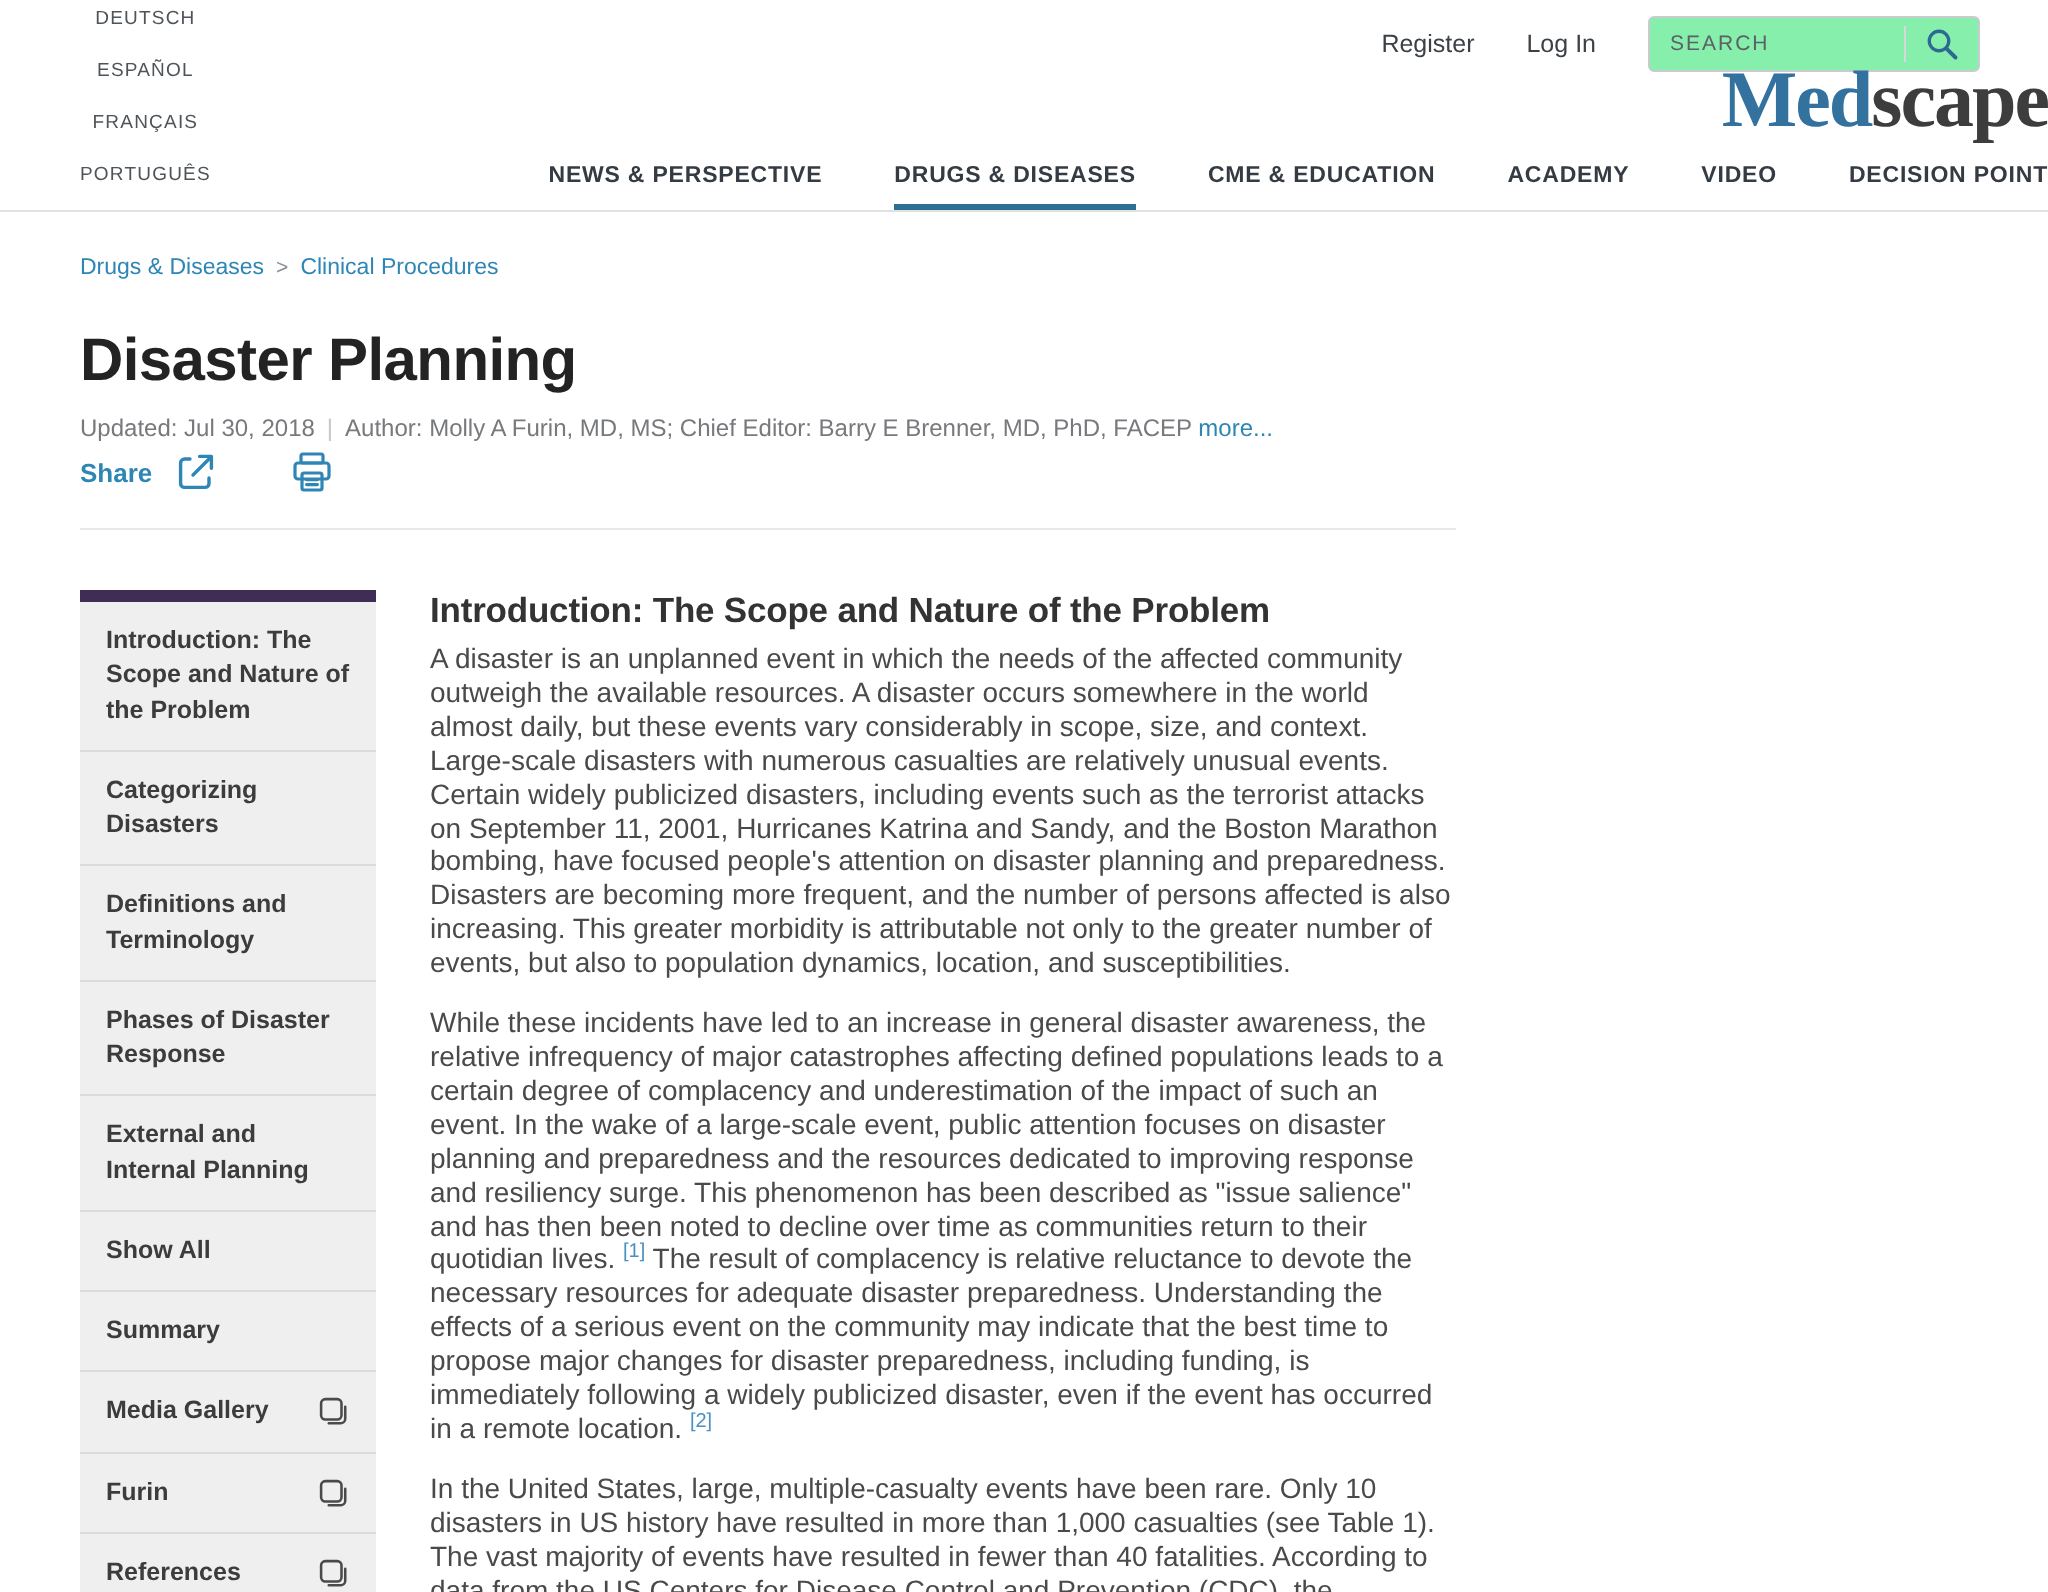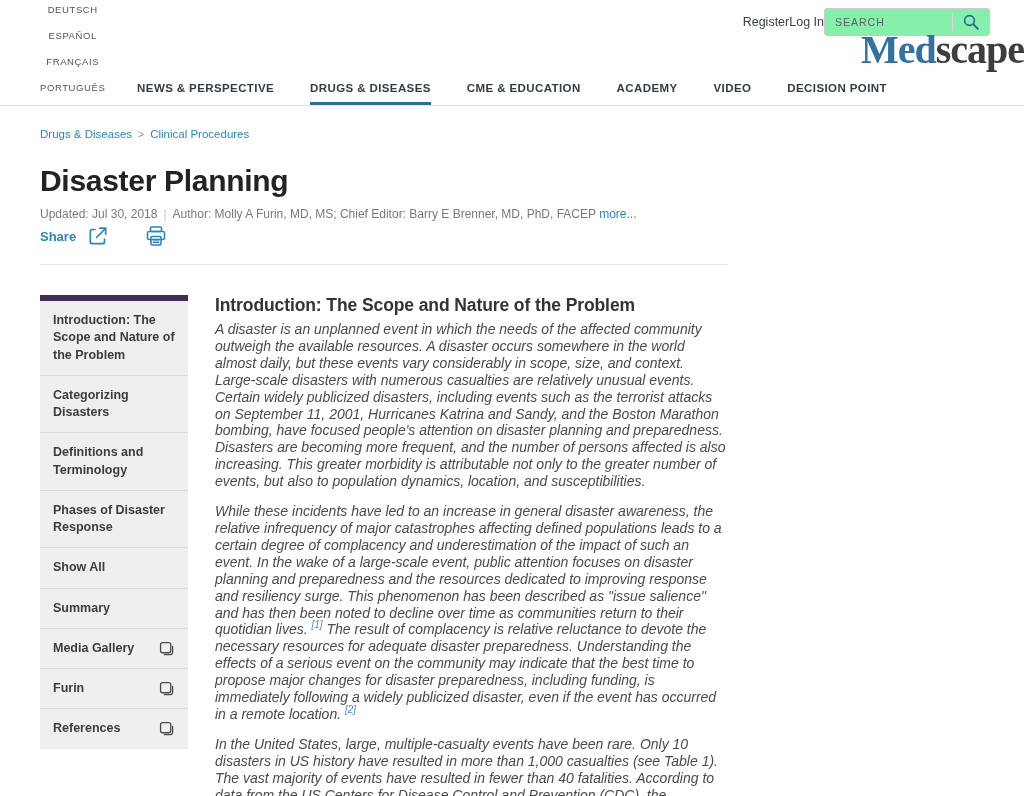--- a/index.html
+++ b/index.html
@@ -5,40 +5,40 @@
   * { margin:0; padding:0; box-sizing:border-box; }
   html,body { width:1024px; height:796px; overflow:hidden; background:#fff;
     font-family:"Liberation Sans", sans-serif; color:#4a4a4a; }
 
   
   .topbar { display:flex; justify-content:space-between; align-items:center;
     padding:8px 34px 0 40px; height:36px; }
   .edition { font-size:9.5px; color:#6b6b6b; letter-spacing:.4px; display:flex; align-items:center; gap:15px;flex-direction:column; }
   .edition .lang { color:#4f5458; text-decoration:none; font-size:9.5px; letter-spacing:.6px; cursor:pointer; }
   .edition .lang.active { color:#17181a; font-weight:bold; }
-  .top-right { display:flex; align-items:center; }
+  .top-right { display:flex; align-items:center; gap:26px; }
   .top-link { font-size:12.5px; color:#3c4146; text-decoration:none; cursor:pointer; }
   .searchbox { display:flex; align-items:center; border:1px solid #c9ccce; border-radius:3px;
     height:28px; width:166px; background:#86efac; overflow:hidden; }
   .searchbox input { flex:1; border:none; outline:none; padding:0 10px; font-size:10.5px;
     letter-spacing:1px; color:#555; font-family:"Liberation Sans", sans-serif; min-width:0; background:transparent; }
   .searchbox input::placeholder { color:#5c6166; }
   .search-divider { width:1px; height:18px; background:#d6d9db; }
   .search-btn { width:36px; height:100%; background:none; border:none; display:flex;
     align-items:center; justify-content:center; cursor:pointer; }
 
   
   .logo-row { text-align:right; margin-top:-6px; }
   .logo { font-family:"Liberation Serif", serif; font-size:40px; font-weight:bold;
     letter-spacing:-1px; cursor:pointer; display:inline-block; line-height:1.0; }
   .logo .med { color:#33719f; }
   .logo .scape { color:#3d3d3d; }
 
   
-  .nav { display:flex; justify-content:center; gap:36px; margin-top:12px; padding-bottom:0; }
+  .nav { display:flex; justify-content:flex-end; gap:36px; margin-top:12px; padding-bottom:0; }
   .nav-item { font-size:11.5px; font-weight:bold; color:#343b42; letter-spacing:.4px;
     text-decoration:none; cursor:pointer; padding-bottom:8px; border-bottom:3px solid transparent; }
   .nav-item.active { border-bottom-color:#2e6f94; }
   .header-rule { border-top:1px solid #e2e2e2; }
 
   
   .content { padding:0 40px; }
   .breadcrumb { margin-top:22px; font-size:11.5px; }
   .crumb { color:#2e86b5; text-decoration:none; cursor:pointer; }
   .crumb-sep { color:#8a9096; margin:0 6px; font-size:10.5px; }
@@ -57,21 +57,21 @@
   .article-layout { display:flex; margin-top:30px; width:688px; }
   .sidebar { width:148px; flex:0 0 148px; background:#efefef; border-top:6px solid #3f2d55;
     align-self:flex-start; }
   .sidebar-item { display:flex; justify-content:space-between; align-items:center;
     padding:11px 13px; border-bottom:1px solid #dcdcdc; cursor:pointer; }
   .sidebar-item:last-child { border-bottom:none; }
   .sidebar-item .lbl { font-size:12.5px; font-weight:bold; color:#3c3c3c; line-height:1.38; }
   .sidebar-item .sb-icon { flex:0 0 auto; margin-left:8px; }
   .main-col { margin-left:27px; width:513px; }
   h2.section-heading { font-size:17.5px; font-weight:bold; color:#333; margin-bottom:5px; letter-spacing:-.1px; }
-  .para { font-size:14px; line-height:16.9px; color:#4a4a4a; margin-bottom:13px;font-style:italic; }
+  .para { font-size:14px; line-height:16.9px; color:#4a4a4a; margin-bottom:13px; }
   .ref { color:#4a90c4; font-size:10px; cursor:pointer; line-height:0; }
 </style>
 </head>
 <body>
 
 <header>
   <div class="topbar">
     <div class="edition">
       <span>Edition:</span>
       <a class="lang active">ENGLISH</a>
@@ -159,20 +159,23 @@
       <div class="sidebar-item">
           <span class="lbl">Categorizing Disasters</span>
         </div>
       <div class="sidebar-item">
           <span class="lbl">Definitions and Terminology</span>
         </div>
       <div class="sidebar-item">
           <span class="lbl">Phases of Disaster Response</span>
         </div>
       <div class="sidebar-item">
+          <span class="lbl">External and Internal Planning</span>
+        </div>
+      <div class="sidebar-item">
           <span class="lbl">Show All</span>
         </div>
       <div class="sidebar-item">
           <span class="lbl">Summary</span>
         </div>
       <div class="sidebar-item">
         <span class="lbl">Media Gallery</span>
         <span class="sb-icon" style="display:flex">
           <svg width="17" height="17" viewBox="0 0 20 20" fill="none" stroke="#4a4a4a" stroke-width="1.5" stroke-linecap="round">
               <rect x="3" y="3" width="12" height="12" rx="2.5"></rect>

